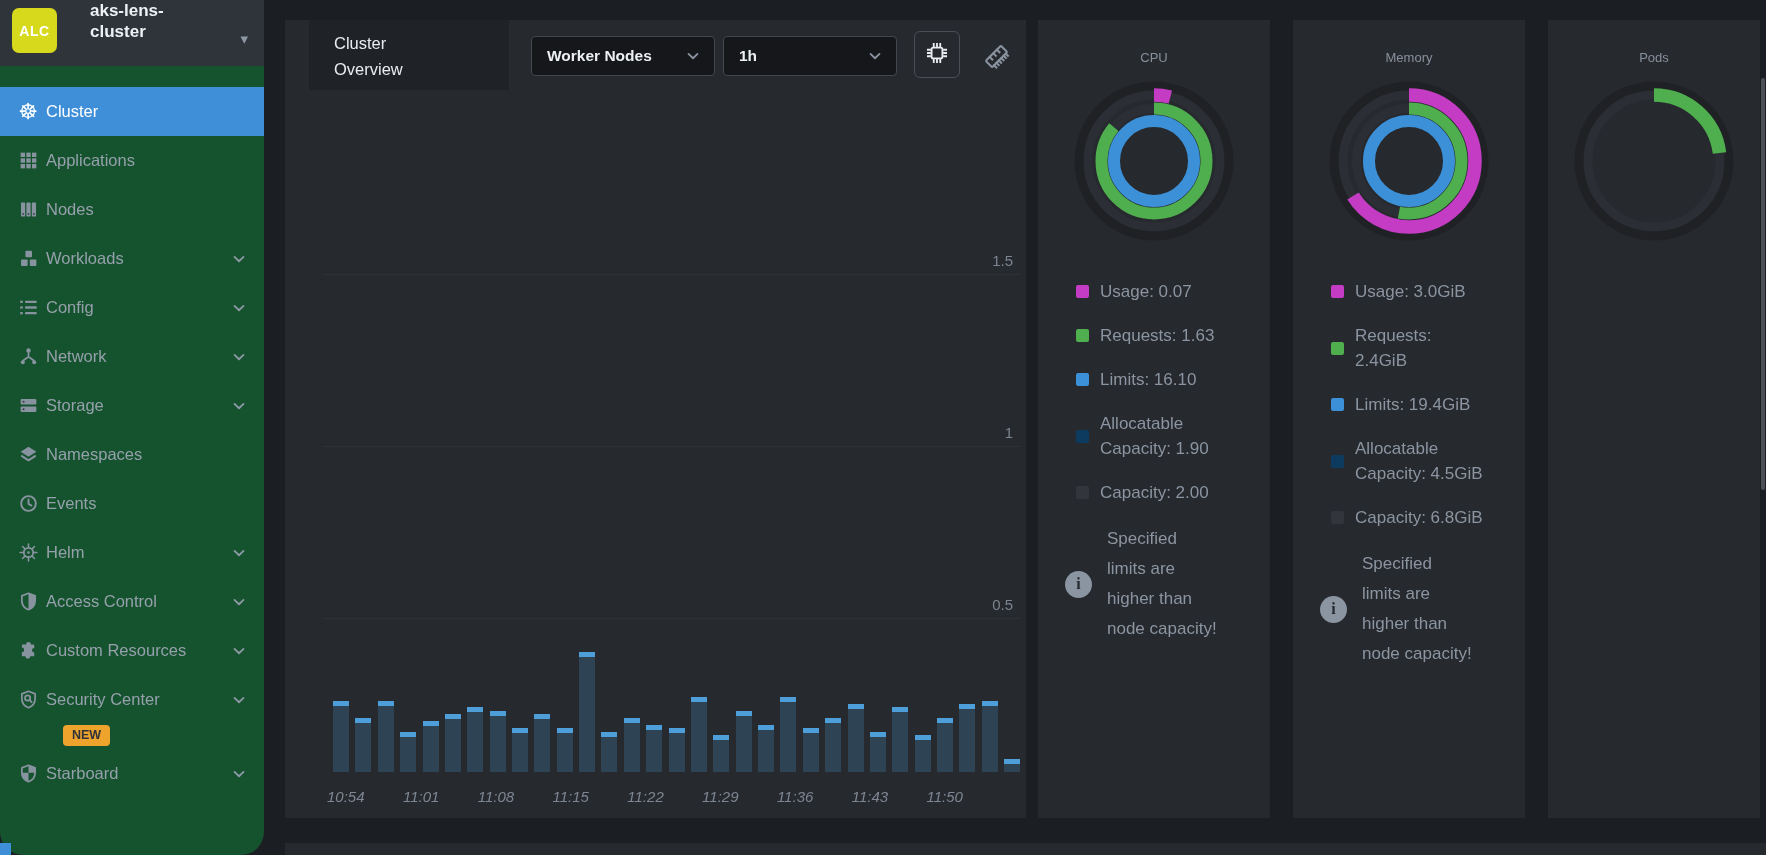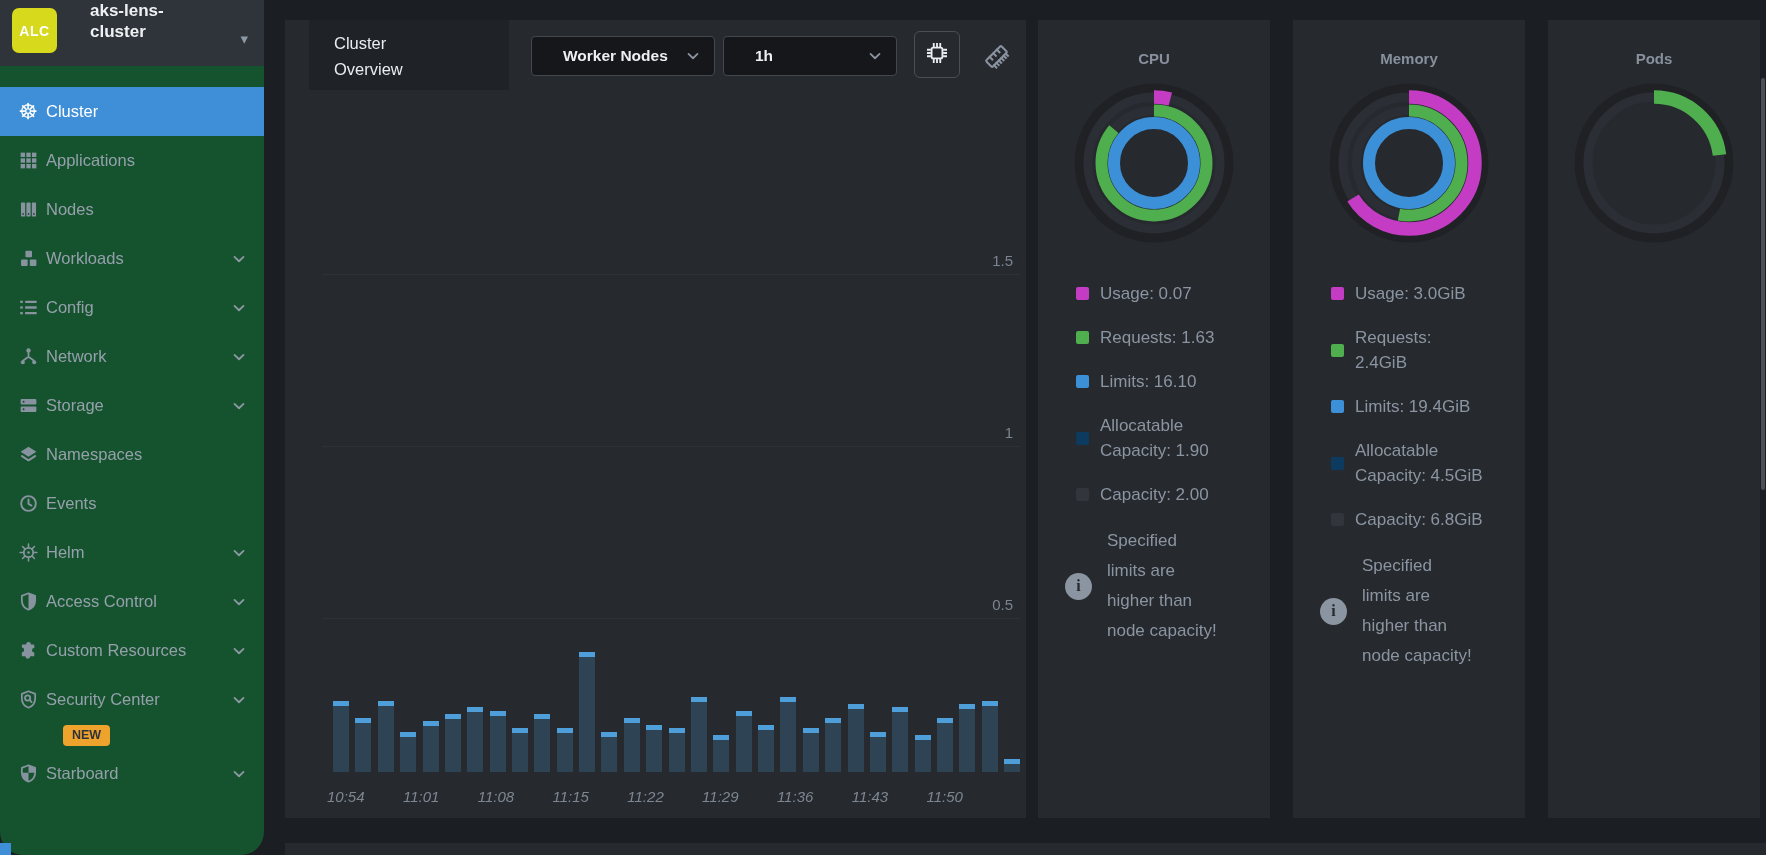--- a/index.html
+++ b/index.html
@@ -42,41 +42,41 @@
   .scroll-thumb { position:absolute; left:1761px; top:78px; width:4px; height:412px;
     background:#4c5056; border-radius:2px; }
 
   
   .tab { position:absolute; left:24px; top:0; width:200px; height:70px; background:#1f2227;
     color:#e9edf1; font-size:16.5px; padding:10px 0 0 25px; cursor:pointer; }
   .tab span { display:block; width:120px; line-height:26px; }
   .select { position:absolute; top:16px; height:40px; background:#15171b;
     border:1px solid #44484e; border-radius:4px; display:flex; align-items:center;
     padding:0 12px 0 15px; color:#edf0f3; font-size:15.5px; font-weight:600; cursor:pointer; }
-  .select span.val { flex:1;margin-left:16px; }
+  .select span.val { flex:1; }
   .select .sel-caret { color:#8a93a0; width:18px; height:18px; }
   .select-nodes { left:246px; width:184px; }
   .select-range { left:438px; width:174px; }
   .chip-btn { position:absolute; left:629px; top:11px; width:46px; height:47px;
     background:transparent; border:1px solid #4b4f55; border-radius:6px; color:#e9edf1;
     display:flex; align-items:center; justify-content:center; cursor:pointer; }
   .ram-icon { position:absolute; left:698px; top:23px; width:27px; height:27px; color:#8a93a0;
     transform:rotate(-45deg); cursor:pointer; }
 
   
   .gl { position:absolute; left:37px; width:698px; height:1px; background:#2e3237; }
   .ylab { position:absolute; right:13px; height:20px; color:#7b8490; font-size:15px; }
   .bars { position:absolute; left:48px; bottom:46px; width:692px; height:135px; }
   .bar { position:absolute; bottom:0; width:16px; border-top:5px solid #4d9ed9;
     background:rgba(77,158,217,0.22); }
   .xlabels { position:absolute; left:42px; top:768px; width:636px; display:flex;
     justify-content:space-between; color:#7d8692; font-size:15px;font-style:italic; }
 
   
-  .card-title { margin-top:30px; text-align:center; color:#87909c; font-size:15px; font-weight:700; }
+  .card-title { margin-top:30px; text-align:center; color:#87909c; font-size:13px; font-weight:400; }
   .donut { display:block; margin:16px auto 0; }
   .legend { margin:38px 38px 0; }
   .legend-row { display:flex; align-items:center; margin-bottom:19px; }
   .legend-swatch { width:13px; height:13px; border-radius:2px; margin-right:11px; flex-shrink:0; }
   .legend-label { width:128px; color:#8b95a1; font-size:17px; line-height:25px; }
   .warning-row { display:flex; align-items:center; margin:19px 0 0 27px; }
   .info-icon { width:27px; height:27px; border-radius:50%; background:#8b95a1; color:#26292e;
     font-weight:700; font-size:16px; display:flex; align-items:center; justify-content:center;
     margin-right:15px; flex-shrink:0; font-family:"Liberation Serif","DejaVu Serif",serif; }
   .warning-text { width:112px; color:#8b95a1; font-size:17px; line-height:30px; }

